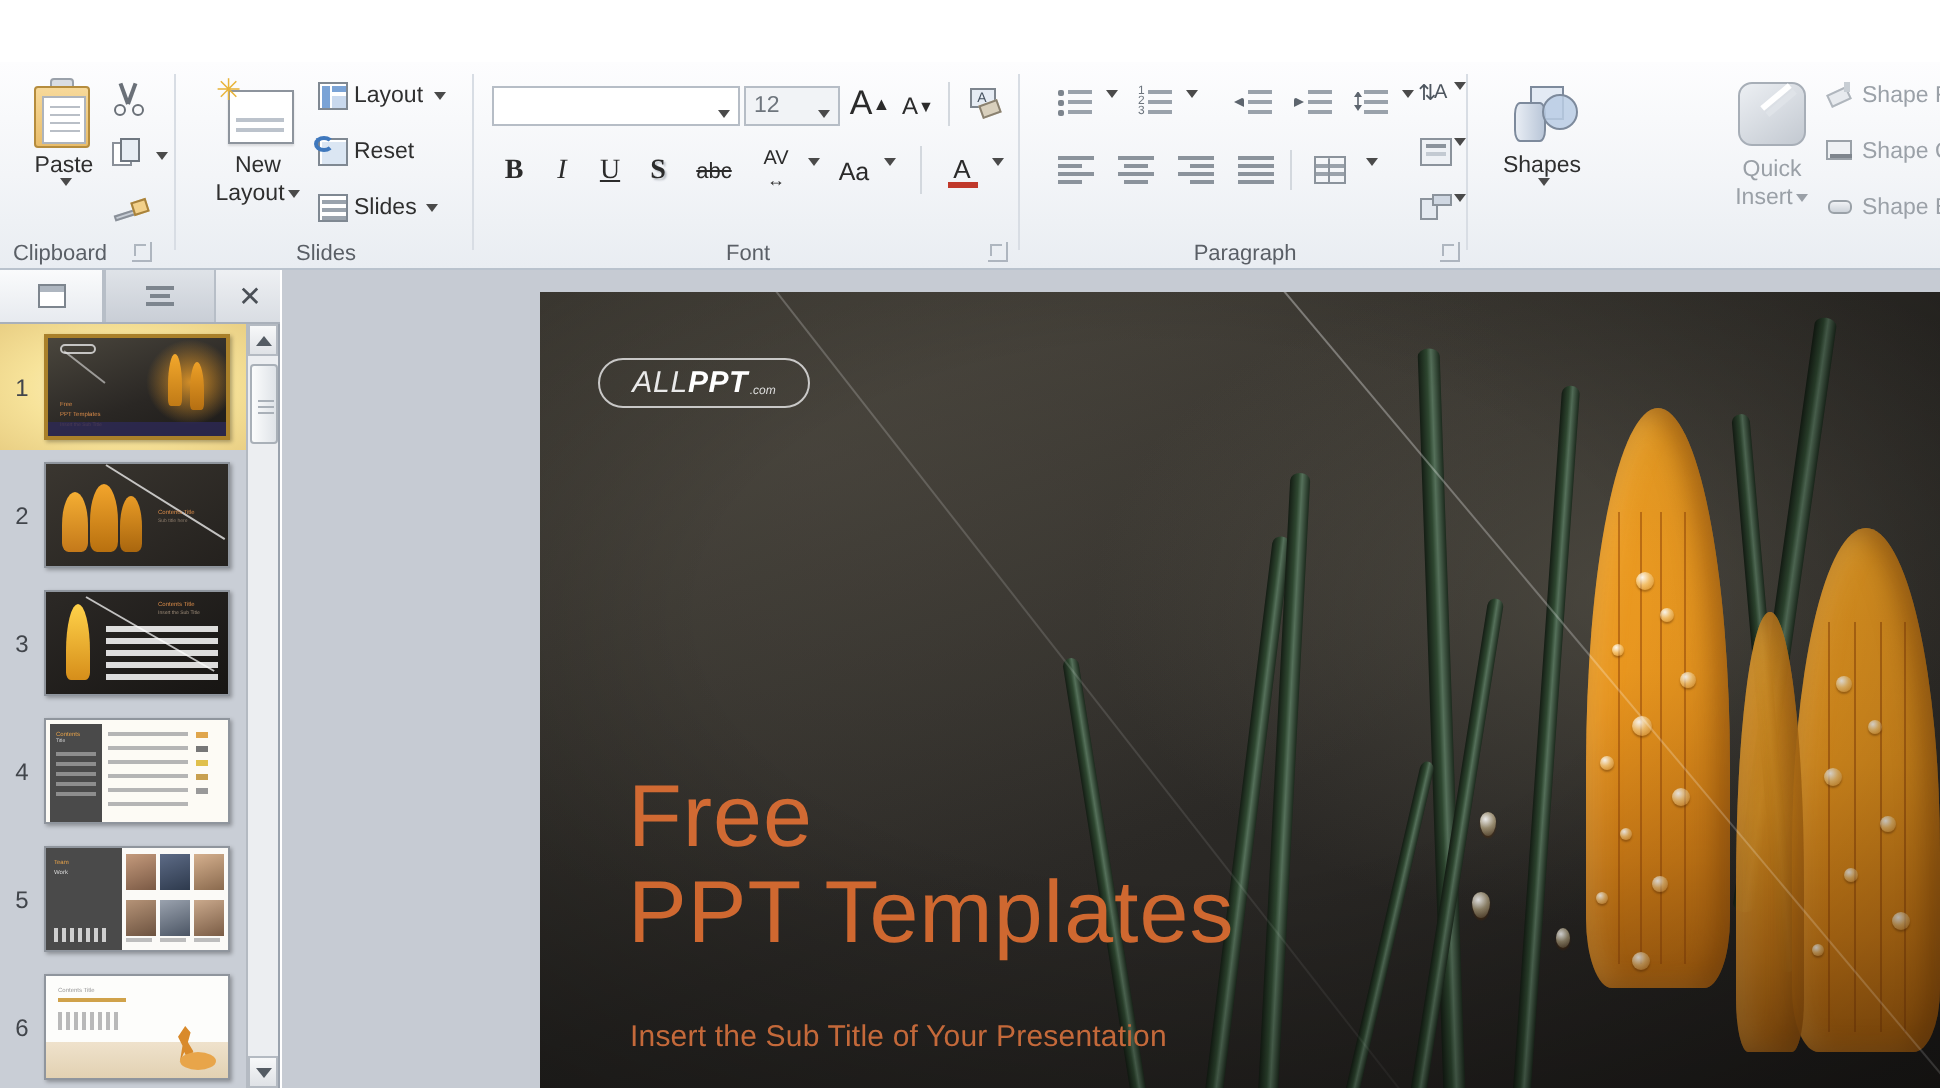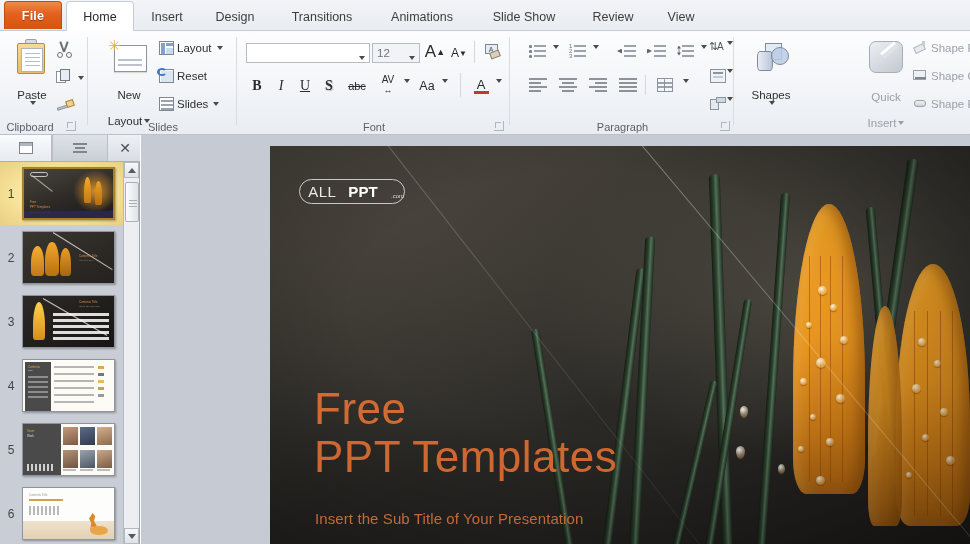--- a/index.html
+++ b/index.html
@@ -60,21 +60,21 @@
   .dlg-launcher::before{
     content:""; position:absolute; left:1px; top:1px;
     width:5px;height:5px;border-left:1px solid #9aa3ae;border-top:1px solid #9aa3ae;
   }
 
   
   .bigbtn {
     position:absolute; display:flex; flex-direction:column; align-items:center;
     justify-content:flex-start; font-size:11.5px; color:#2f2f2f; cursor:default;
   }
-  .bigbtn .lbl{ margin-top:14px; line-height:12px; text-align:center;}
+  .bigbtn .lbl{ margin-top:2px; line-height:12px; text-align:center;}
   .caret-d { width:0;height:0;border-left:3.5px solid transparent;border-right:3.5px solid transparent;border-top:4px solid #4a4a4a; display:inline-block; margin-left:2px; vertical-align:middle;}
   .smallbtn{
     position:absolute; display:flex; align-items:center; gap:3px;
     font-size:11.5px; color:#2f2f2f; cursor:default; white-space:nowrap;
   }
   .icoBox{ display:inline-block; position:relative; }
 
   
   .ico-paste{width:34px;height:36px;}
   .ico-paste .clip{position:absolute;left:2px;top:4px;width:28px;height:31px;background:linear-gradient(180deg,#f7d99a,#e9bd6a);border:1px solid #b58c3d;border-radius:2px;}
@@ -205,50 +205,39 @@
   
   .petal{position:absolute;border-radius:50% 50% 18% 18% / 62% 62% 12% 12%;
     background:linear-gradient(180deg,#f0a326 0%,#eb9b22 18%,#e8961f 45%,#d37f17 78%,#b96a11 100%);
     box-shadow:inset -6px 0 14px rgba(120,60,6,.55), inset 6px 0 12px rgba(255,210,120,.3);}
   .petal .vein{position:absolute;top:18%;width:1px;height:78%;background:rgba(150,72,10,.55);}
   .drop{position:absolute;border-radius:50%;background:radial-gradient(circle at 35% 30%, rgba(255,255,255,.92), rgba(255,232,180,.5) 45%, rgba(160,92,20,.25) 100%);
         box-shadow:0 1px 1px rgba(90,45,5,.4);}
 
   .logo{position:absolute;left:29px;top:33px;width:106px;height:25px;
         border:1.5px solid rgba(225,225,225,.85);border-radius:13px;
-        display:flex;align-items:center;justify-content:flex-end;gap:12px;}
+        display:flex;align-items:center;justify-content:center;gap:0;font-style:italic;}
   .logo .a{font-size:15px;color:#e9e9e9;letter-spacing:.4px;}
   .logo .b{font-size:15px;color:#fff;font-weight:bold;letter-spacing:.2px;}
   .logo .c{font-size:6px;color:#ddd;align-self:flex-end;margin-bottom:4px;margin-left:1px;}
 
   .title1{position:absolute;left:44px;top:240px;font-size:44px;line-height:46px;color:#d16a33;font-weight:300;letter-spacing:.5px;}
   .title2{position:absolute;left:44px;top:288px;font-size:44px;line-height:46px;color:#cf6830;font-weight:300;letter-spacing:.5px;white-space:nowrap;}
   .subt{position:absolute;left:45px;top:364px;font-size:15px;color:#c4693a;letter-spacing:.1px;white-space:nowrap;}
 
   
   .ta{position:absolute;inset:0;}
   .tt{position:absolute;font-size:3px;color:#d98b49;white-space:nowrap;}
   .tl{position:absolute;height:1px;background:rgba(255,255,255,.72);}
 </style>
 </head>
 <body>
 
 <div id="app">
 
-  <div class="tabbar">
-    <div class="tab file" style="left:4px;width:58px">File</div>
-    <div class="tab active" style="left:66px;width:68px">Home</div>
-    <div class="tab" style="left:138px;width:58px">Insert</div>
-    <div class="tab" style="left:204px;width:62px">Design</div>
-    <div class="tab" style="left:276px;width:92px">Transitions</div>
-    <div class="tab" style="left:378px;width:88px">Animations</div>
-    <div class="tab" style="left:478px;width:92px">Slide Show</div>
-    <div class="tab" style="left:580px;width:66px">Review</div>
-    <div class="tab" style="left:654px;width:54px">View</div>
-  </div>
 
   <div class="ribbon">
 
     <div class="grp" style="left:0;width:88px">
       <div class="bigbtn" style="left:8px;top:8px;width:48px">
         <span class="icoBox ico-paste">
           <span class="top"></span>
             <span class="clip"></span>
           <span class="clip2">
               <i style="top:4px"></i>

